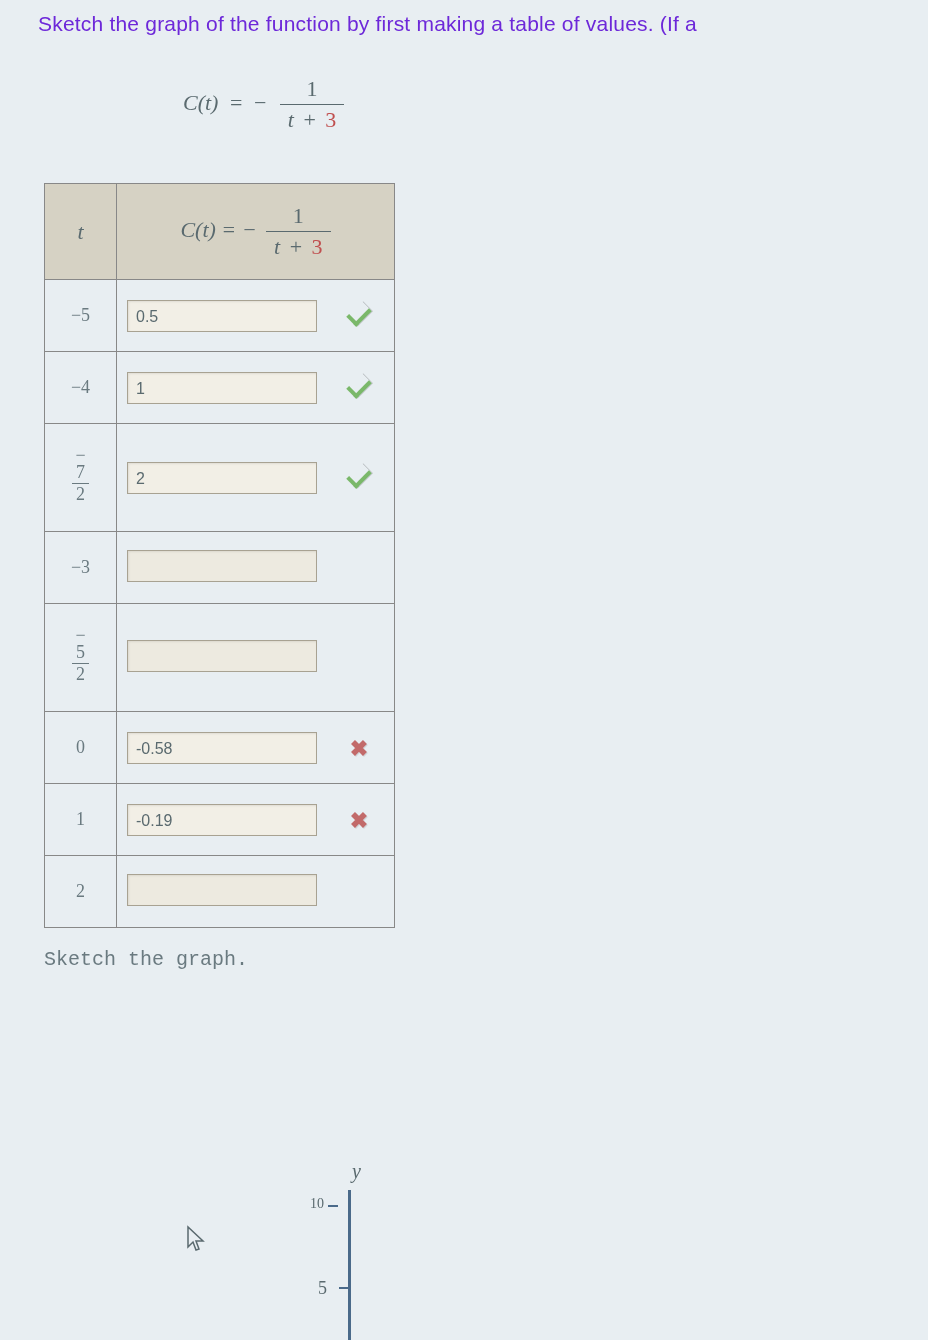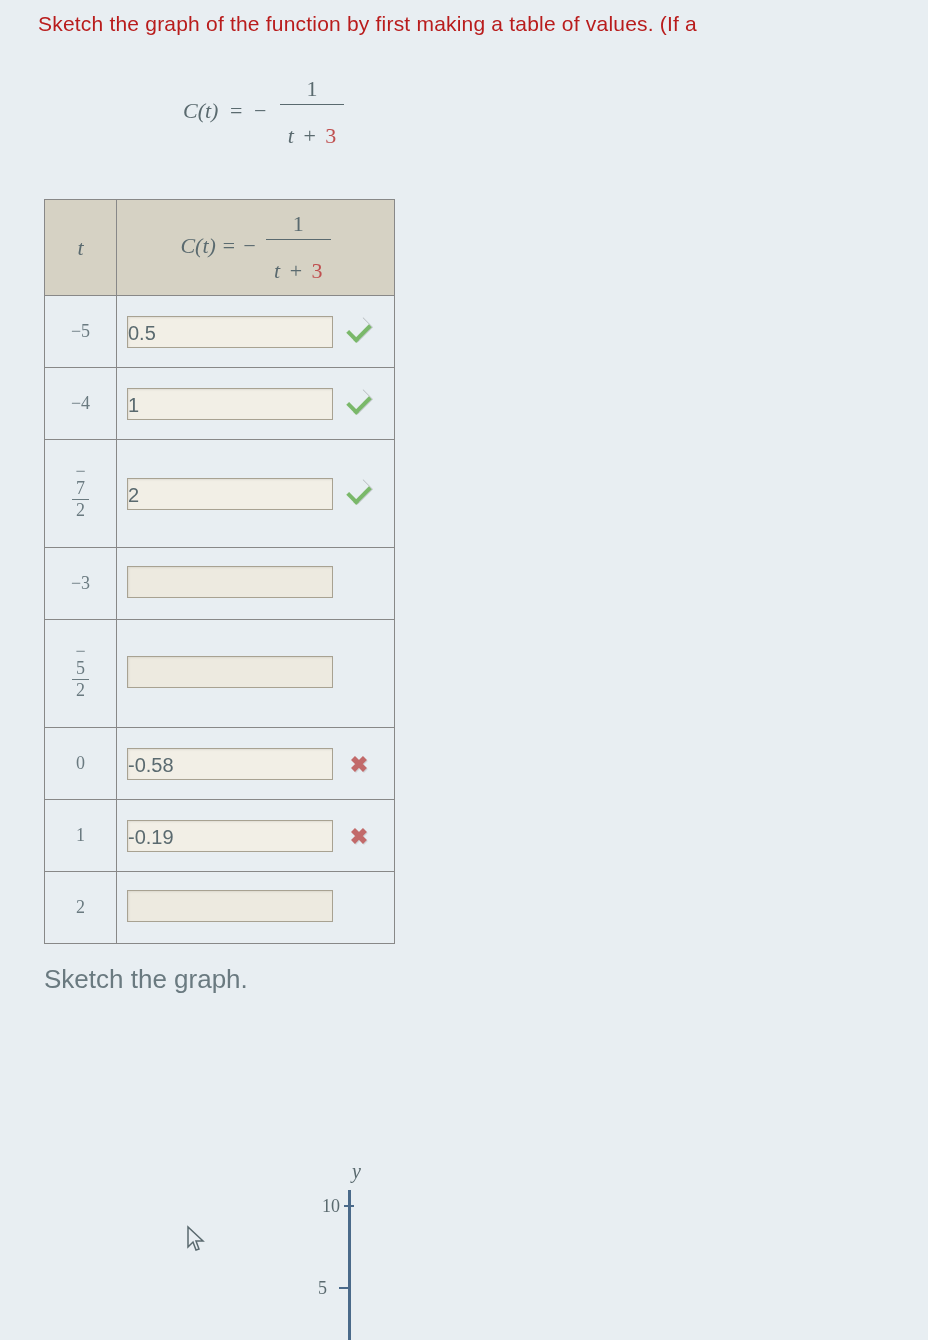--- a/index.html
+++ b/index.html
@@ -11,21 +11,21 @@
     min-height: 1340px;
     position: relative;
     color: #5a6a6f;
     overflow: hidden;
   }
   .content {
     padding: 12px 0 0 38px;
   }
   .problem-text {
     font-size: 21px;
-    color: #b91c1c;
+    color: #6d28d9;
     margin-bottom: 40px;
     letter-spacing: 0.2px;
   }
   .equation {
     font-size: 22px;
     color: #5a6a6f;
     margin: 0 0 50px 145px;
     font-style: italic;
     font-family: "Times New Roman", serif;
   }
@@ -40,21 +40,20 @@
   }
   .frac .num {
     display: block;
     border-bottom: 1.5px solid #5a6a6f;
     padding: 0 8px 2px 8px;
     font-style: normal;
   }
   .frac .den {
     display: block;
     padding: 2px 8px 0 8px;
-    margin-top: 16px;
   }
   .frac .den .var { font-style: italic; }
   .frac .den .plus { font-style: normal; margin: 0 4px; }
   .frac .den .const { color: #c05050; font-style: normal; }
 
   table.values {
     border-collapse: collapse;
     margin-left: 6px;
   }
   table.values td, table.values th {
@@ -84,26 +83,26 @@
     width: 278px;
     height: 72px;
     padding-left: 10px;
     position: relative;
   }
   .row-tall td.c-cell { height: 108px; }
   .row-tall td.t-cell { height: 108px; }
 
   .answer-box {
     display: inline-block;
-    width: 206px;
+    width: 190px;
     height: 32px;
     background: #f2efe6;
     border: 1px solid #a8a292;
-    padding: 4px 0;
-    font-size: 20px;
+    padding: 4px 8px;
+    font-size: 16px;
     font-family: Arial, sans-serif;
     color: #5a6a6f;
     line-height: 24px;
     box-shadow: inset 1px 1px 2px rgba(0,0,0,0.08);
   }
   .answer-box.empty { background: #edeae0; }
 
   .mark {
     position: absolute;
     right: 22px;
@@ -151,23 +150,24 @@
     display: block;
     border-bottom: 1.5px solid #6a7a80;
     padding: 0 4px;
   }
   .tfrac .bot {
     display: block;
     padding: 0 4px;
   }
 
   .sketch-label {
-    font-size: 26px;
+    font-size: 20px;
     color: #6a7a80;
     margin: 20px 12px 0 6px;
+    font-family: Liberation Mono, monospace;
   }
 
   .graph-area {
     position: absolute;
     left: 310px;
     top: 1160px;
     width: 300px;
     height: 200px;
   }
   .y-axis {
@@ -182,24 +182,24 @@
     position: absolute;
     left: 42px;
     top: 0;
     font-style: italic;
     font-family: "Times New Roman", serif;
     font-size: 20px;
     color: #5a6a6f;
   }
   .tick10 {
     position: absolute;
-    left: 12px;
+    left: 0;
     top: 36px;
     font-family: "Times New Roman", serif;
-    font-size: 18px;
+    font-size: 14px;
     color: #5a6a6f;
   }
   .tick10::after {
     content: "";
     position: absolute;
     right: -14px;
     top: 9px;
     width: 10px;
     height: 2px;
     background: #4a6a8a;

